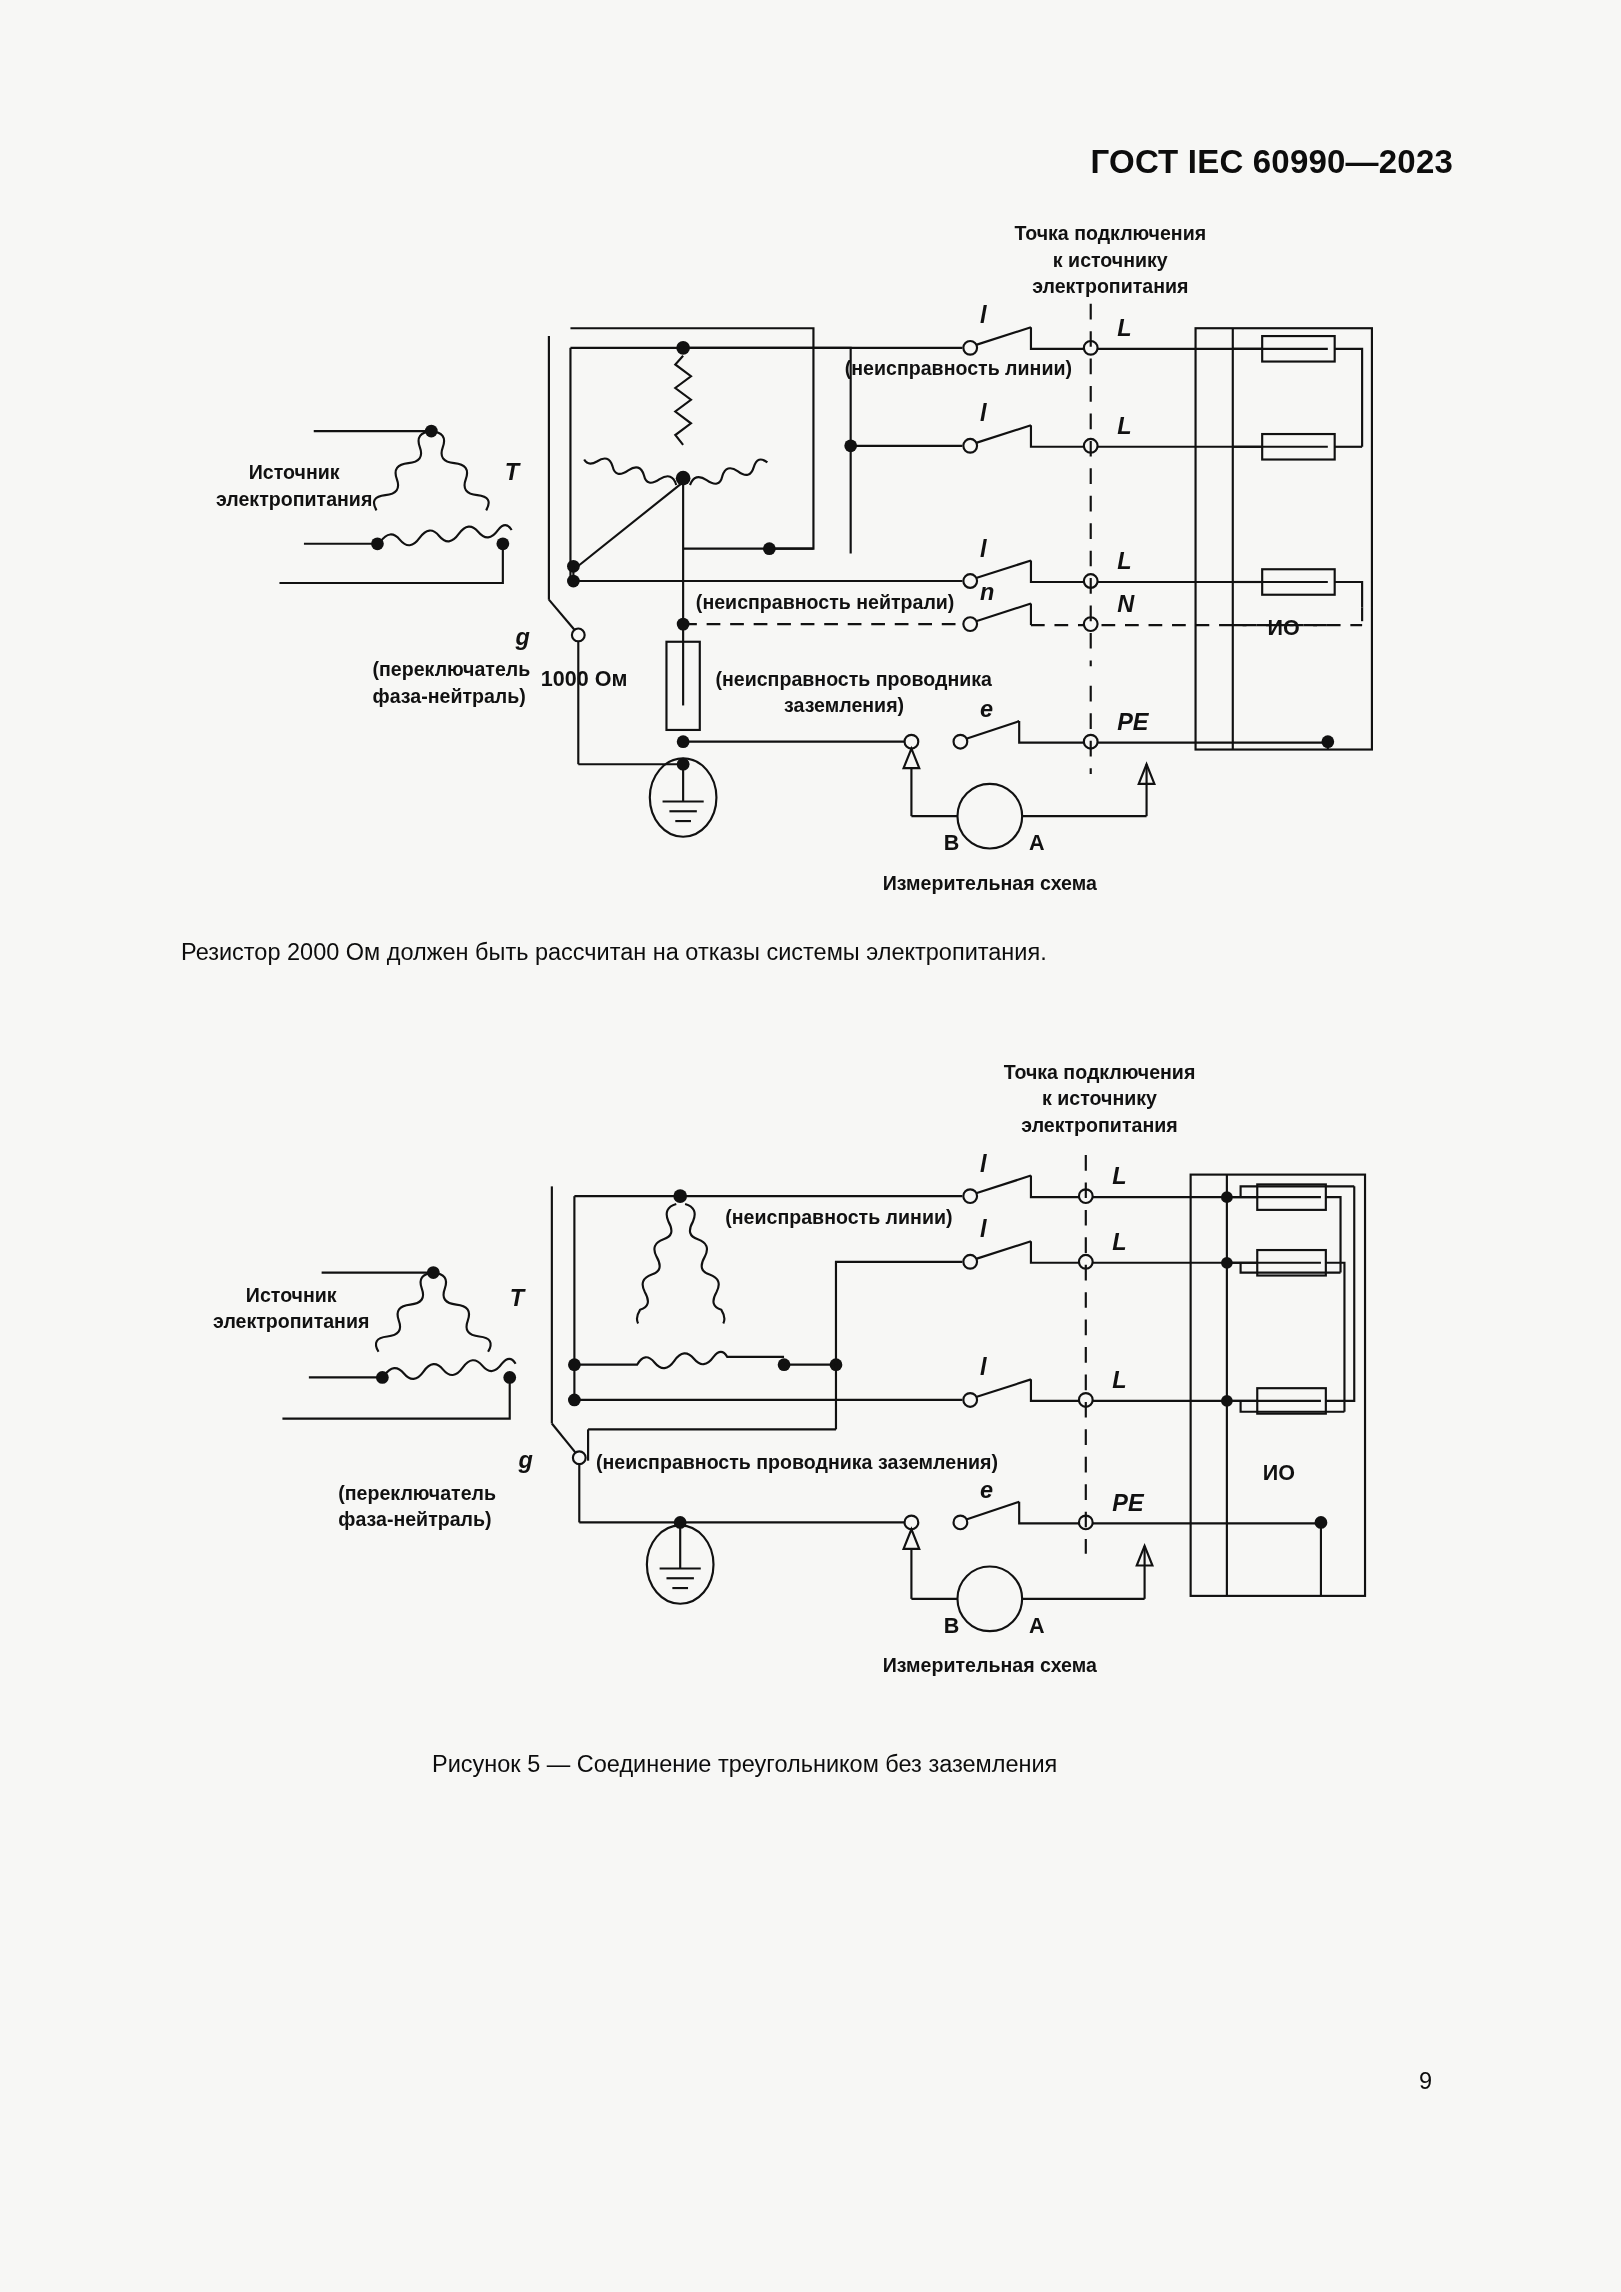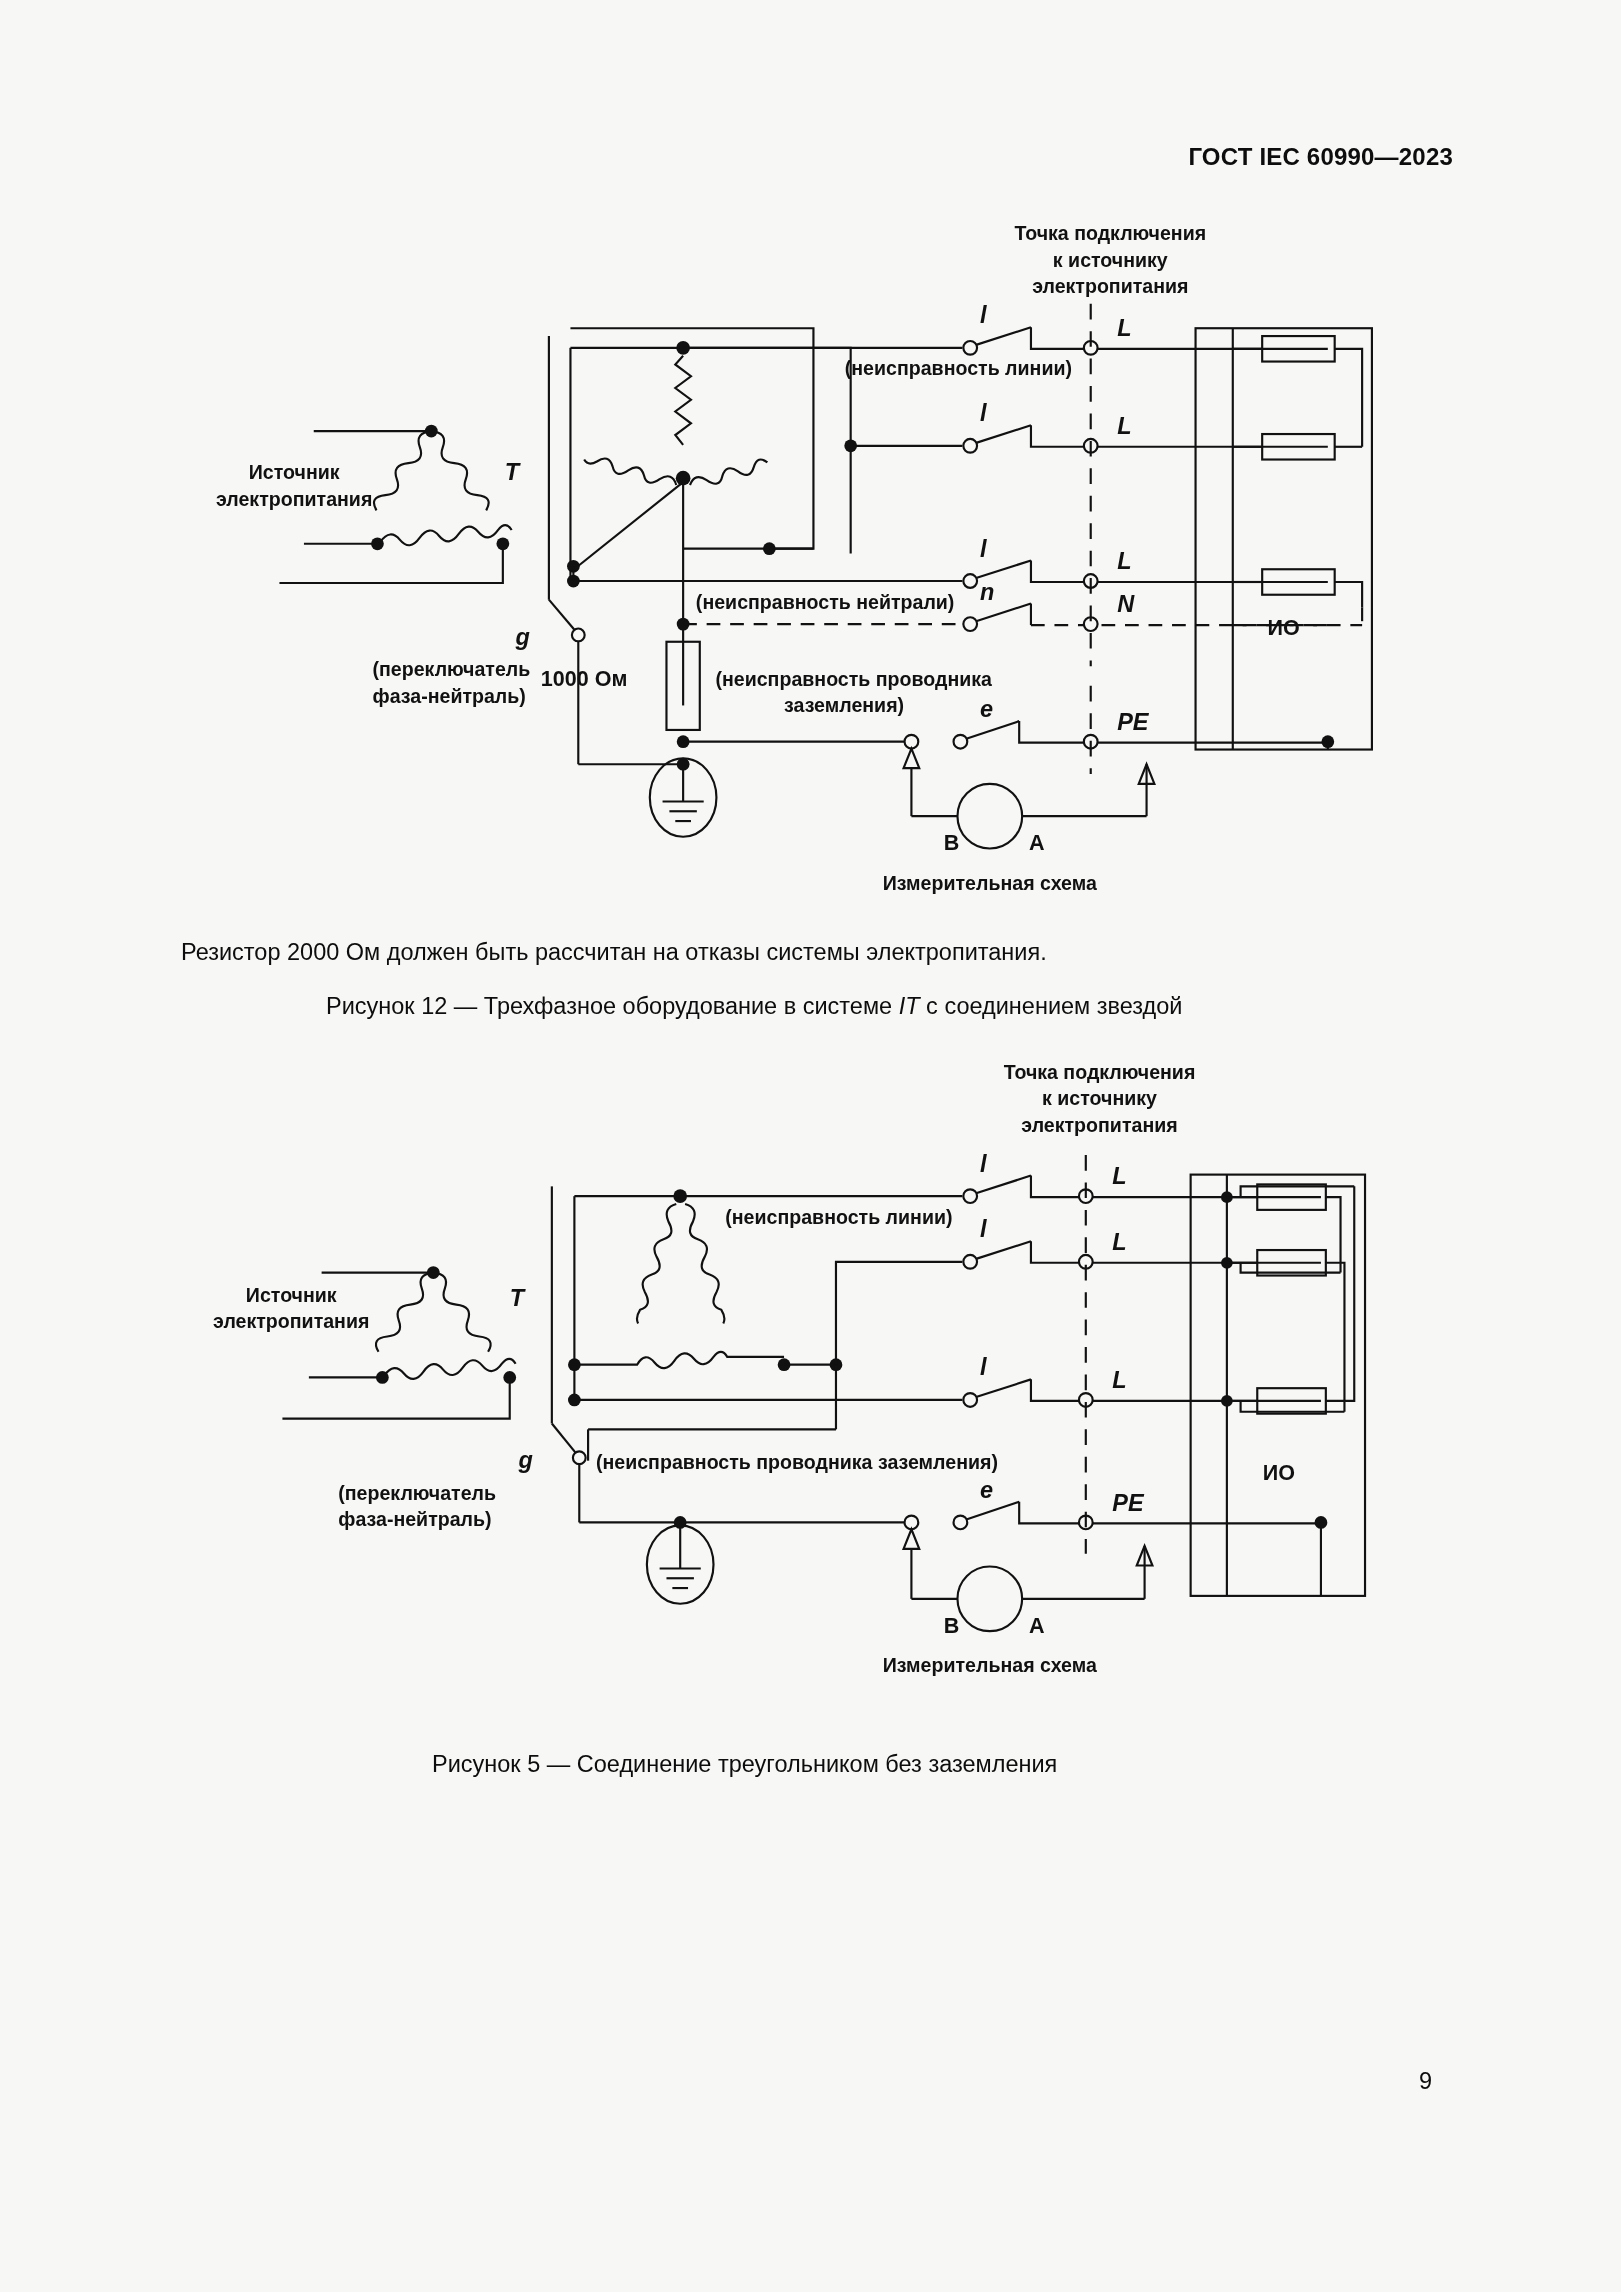--- a/index.html
+++ b/index.html
@@ -8,21 +8,21 @@
     width:1621px;height:2293px;
     background:#f7f7f5;
     font-family:"Liberation Sans", sans-serif;
     color:#0d0d0d;
     position:relative;
     overflow:hidden;
   }
   .page{position:absolute;inset:0;}
   .hdr{
     position:absolute;top:143px;right:168px;
-    font-size:24px;font-weight:bold;letter-spacing:0.2px;
+    font-size:33px;font-weight:bold;letter-spacing:0.2px;
   }
   .pg-num{
     position:absolute;left:1419px;top:2068px;
     font-size:23.5px;
   }
   .note{
     position:absolute;left:181px;top:939px;
     font-size:23.5px;
   }
   .cap{
@@ -198,21 +198,20 @@
     <path class="w" d="M1170 780 l-8 20 h16 z" fill="#111"></path>
     <path class="w" d="M930 784 V833"></path>
     <text class="tbig" x="963" y="868">B</text>
     <text class="tbig" x="1050" y="868">A</text>
     <text class="tb" x="1010" y="908" text-anchor="middle">Измерительная схема</text>
   </svg>
   </div>
 
   <div class="note">Резистор 2000 Ом должен быть рассчитан на отказы системы электропитания.</div>
 
-  <div class="cap" style="left:326px;top:993px;"><span>Рисунок 12 — Трехфазное оборудование в системе </span><i>IT</i><span> с соединением звездой</span></div>
 
   <div class="fig" style="left:0;top:1059px;width:1621px;height:725px;">
   <svg width="1621" height="725" viewBox="0 0 1654 740">
     <defs>
       <style>
         .w2{stroke:#111;stroke-width:2.2;fill:none;}
         .dd2{stroke:#111;stroke-width:2.2;fill:none;stroke-dasharray:16 12;}
         .nd2{fill:#111;}
         .oc2{fill:#f7f7f5;stroke:#111;stroke-width:2.2;}
         .t2{font-family:"Liberation Sans",sans-serif;font-size:20px;fill:#111;}

